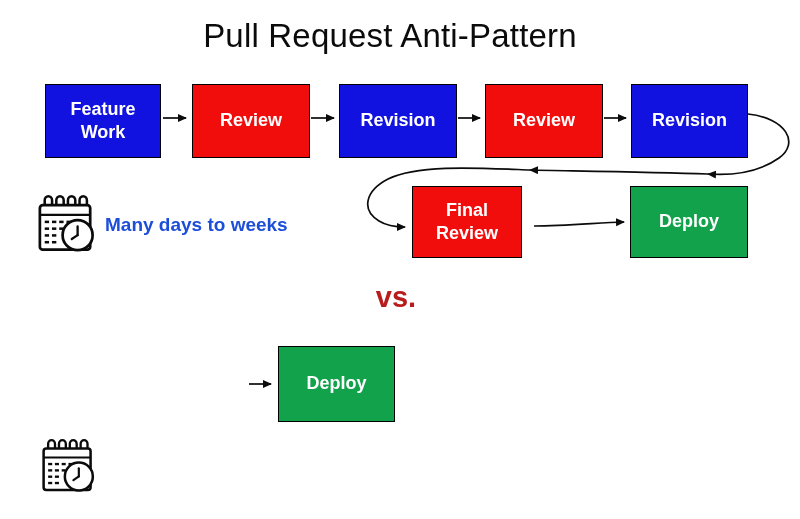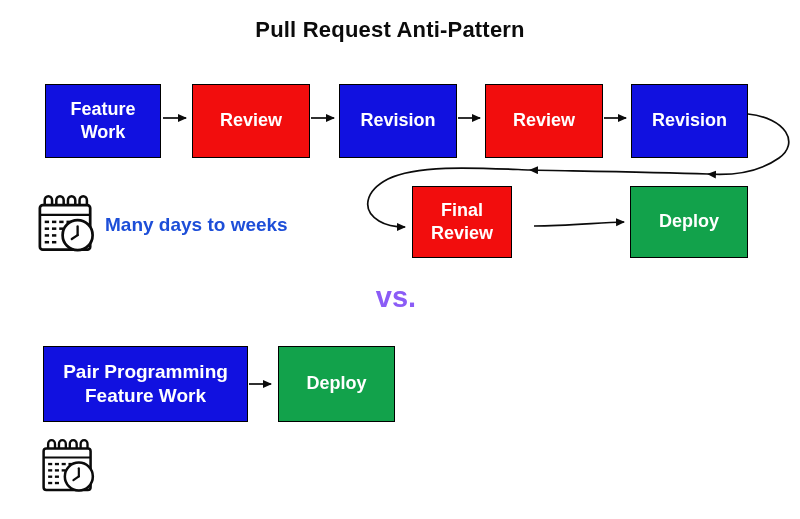--- a/index.html
+++ b/index.html
@@ -22,32 +22,32 @@
     font-weight: 700;
     font-size: 18px;
     line-height: 1.28;
     border: 1.5px solid #000000;
     padding: 2px 6px;
   }
   .title {
     position: absolute;
     left: 0; top: 17px; width: 780px;
     text-align: center;
-    font-size: 22px;
-    font-weight: 700;
+    font-size: 33px;
+    font-weight: 400;
     color: #0b0b0b;
     letter-spacing: 0.2px;
   }
   .vs {
     position: absolute;
     left: 0; top: 281px; width: 792px;
     text-align: center;
     font-size: 29px;
     font-weight: 700;
-    color: #8b5cf6;
+    color: #b91c1c;
   }
   .duration-label {
     position: absolute;
     font-size: 19px;
     font-weight: 700;
     color: #1d4ed8;
     white-space: nowrap;
   }
   svg.overlay {
     position: absolute;
@@ -92,21 +92,21 @@
   <div class="box" style="left: 339px; top: 84px; width: 118px; height: 74px; background-color: rgb(17, 17, 224);">
       <span>Revision</span>
     </div>
   <div class="box" style="left: 485px; top: 84px; width: 118px; height: 74px; background-color: rgb(242, 13, 13);">
       <span>Review</span>
     </div>
   <div class="box" style="left: 631px; top: 84px; width: 117px; height: 74px; background-color: rgb(17, 17, 224);">
       <span>Revision</span>
     </div>
 
-  <div class="box" style="left: 412px; top: 186px; width: 100px; height: 72px; background-color: rgb(242, 13, 13);">
+  <div class="box" style="left: 412px; top: 186px; width: 110px; height: 72px; background-color: rgb(242, 13, 13);">
       <span>Final Review</span>
     </div>
   <div class="box" style="left: 630px; top: 186px; width: 118px; height: 72px; background-color: rgb(18, 162, 75);">
       <span>Deploy</span>
     </div>
 
   <svg class="cal-icon" style="left:36px; top:192px;" width="60" height="65" viewBox="0 0 62 66" xmlns="http://www.w3.org/2000/svg">
     <g fill="none" stroke="#0b0b0b" stroke-width="2.6" stroke-linecap="round">
       <path d="M9 17 V8 a3.8 4.2 0 0 1 7.6 0 V13"></path>
       <path d="M21 17 V8 a3.8 4.2 0 0 1 7.6 0 V13"></path>
@@ -131,23 +131,20 @@
     <circle cx="43" cy="44" r="15.5" fill="#ffffff" stroke="#0b0b0b" stroke-width="2.8"></circle>
     <g stroke="#0b0b0b" stroke-width="2.4" stroke-linecap="round">
       <path d="M43 44 V35"></path>
       <path d="M43 44 L37 48"></path>
     </g>
   </svg>
   <div class="duration-label" style="left:105px; top:214px;">Many days to weeks</div>
 
   <div class="vs">vs.</div>
 
-  <div class="box" style="left: 43px; top: 346px; width: 205px; height: 76px; font-size: 19px; background-color: rgb(17, 17, 224);">
-      <span>Pair Programming Feature Work</span>
-    </div>
   <div class="box" style="left: 278px; top: 346px; width: 117px; height: 76px; background-color: rgb(18, 162, 75);">
       <span>Deploy</span>
     </div>
 
   <svg class="cal-icon" style="left:40px; top:436px;" width="56" height="61" viewBox="0 0 62 66" xmlns="http://www.w3.org/2000/svg">
     <g fill="none" stroke="#0b0b0b" stroke-width="2.6" stroke-linecap="round">
       <path d="M9 17 V8 a3.8 4.2 0 0 1 7.6 0 V13"></path>
       <path d="M21 17 V8 a3.8 4.2 0 0 1 7.6 0 V13"></path>
       <path d="M33 17 V8 a3.8 4.2 0 0 1 7.6 0 V13"></path>
       <path d="M45 17 V8 a3.8 4.2 0 0 1 7.6 0 V13"></path>

